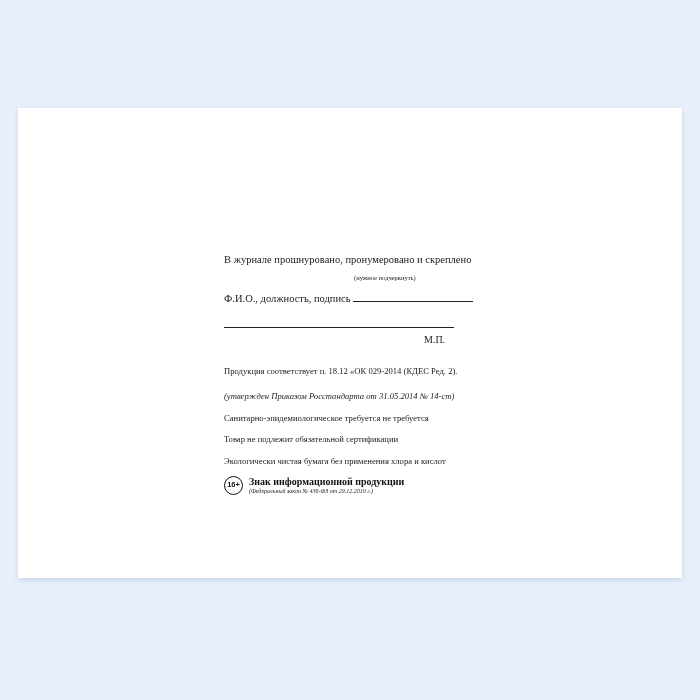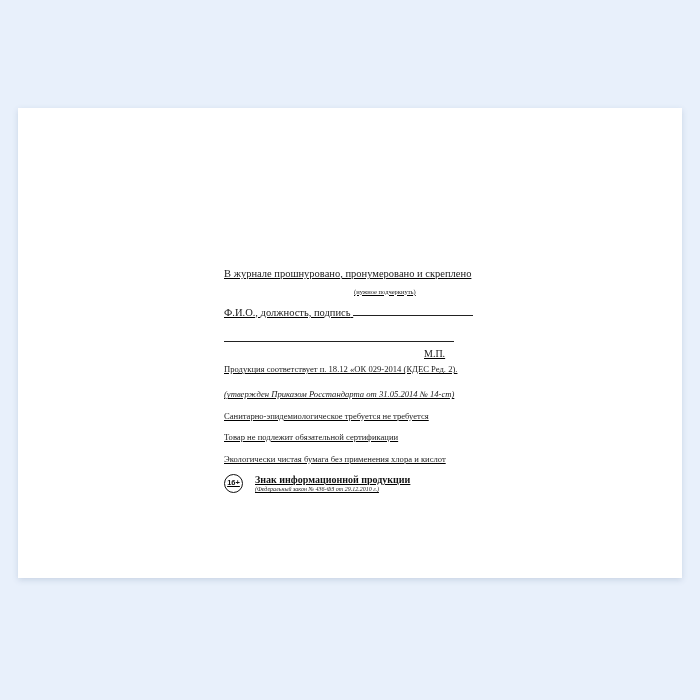--- a/index.html
+++ b/index.html
@@ -23,23 +23,22 @@
     left: 18px;
     top: 108px;
     width: 664px;
     height: 470px;
     background: #ffffff;
     box-shadow: 0 2px 6px rgba(60, 90, 130, 0.18);
   }
   .content {
     position: absolute;
     left: 206px;
-    top: 158px;
+    top: 144px;
     width: 400px;
-    text-decoration: underline;
   }
   .blk-a {
     font-size: 10.5px;
     color: #1a1a1a;
     line-height: 1.5;
   }
   .line-row {
     margin-bottom: 9px;
     white-space: nowrap;
   }
@@ -62,37 +61,37 @@
     height: 12px;
     width: 230px;
     margin-top: 4px;
     margin-bottom: 4px;
   }
   .mp {
     font-size: 10px;
     text-align: left;
     padding-left: 200px;
     margin-top: 2px;
-    margin-bottom: 2px;
+    margin-bottom: 18px;
   }
   .blk-b {
     font-size: 8.6px;
     color: #1a1a1a;
     line-height: 1.45;
   }
   .blk-b p {
     margin: 0 0 9px 0;
   }
   .ital {
     font-style: italic;
   }
   .badge-row {
     display: flex;
     align-items: center;
-    gap: 12px;
+    gap: 6px;
     margin-top: 2px;
   }
   .badge {
     width: 17px;
     height: 17px;
     border-radius: 50%;
     border: 1.2px solid #111;
     display: flex;
     align-items: center;
     justify-content: center;

